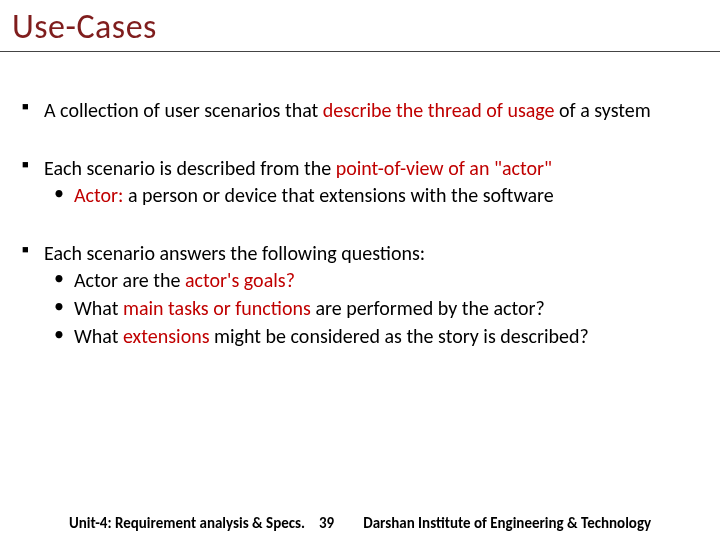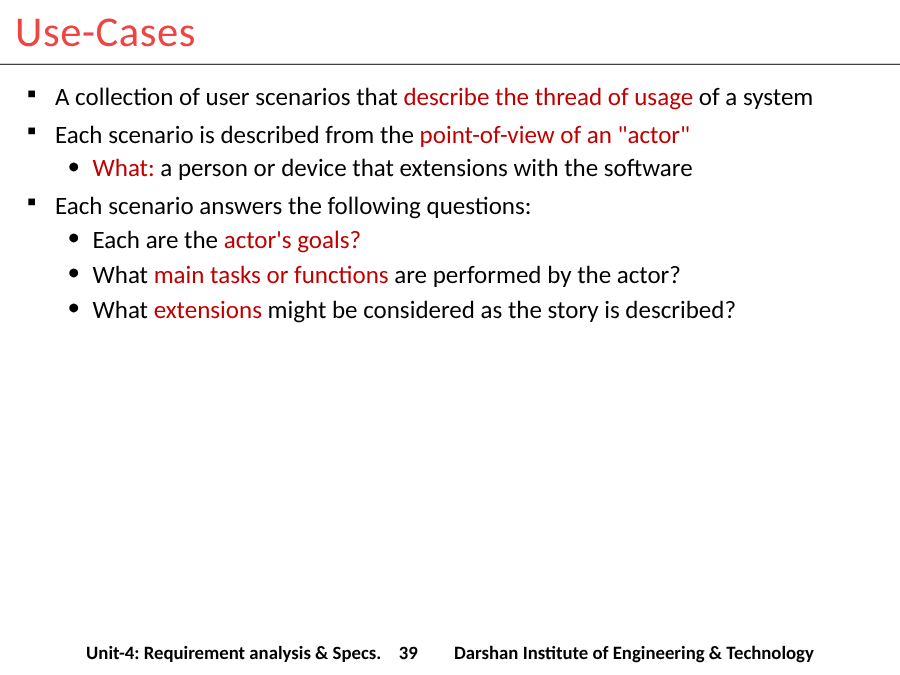--- a/index.html
+++ b/index.html
@@ -1,32 +1,32 @@
 <!DOCTYPE html>
 <html><head>
 <meta charset="utf-8">
 <style>
   * { margin: 0; padding: 0; box-sizing: border-box; }
   html, body { width: 720px; height: 540px; font-family: Calibri, Arial, sans-serif; background: #fff; color: #000; }
   .slide { width: 720px; height: 540px; position: relative; padding: 0; }
   .title {
     font-size: 34px;
     padding: 6px 12px 4px 12px;
-    color: #ef4444;
+    color: #7f1d1d;
     border-bottom: 1px solid #444;
     font-weight: 400;
     letter-spacing: 0.5px;
   }
   .content {
     padding: 14px 28px 0 20px;
     font-size: 20px;
     line-height: 1.28;
   }
   ul.level1 { list-style: none; }
-  ul.level1 > li { margin-bottom: 4px; padding-left: 24px; position: relative; }
+  ul.level1 > li { margin-bottom: 4px; padding-left: 24px; position: relative; margin-top: 32px; }
   ul.level1 > li::before {
     content: "■";
     position: absolute;
     left: 2px;
     top: 2px;
     font-size: 11px;
     color: #000;
   }
   ul.level2 { list-style: none; margin-top: 2px; }
   ul.level2 > li { padding-left: 30px; position: relative; margin-bottom: 2px; }
@@ -59,24 +59,24 @@
 </head>
 <body>
 
 <div class="slide">
   <h1 class="title">Use-Cases</h1>
 
   <div class="content">
     <ul class="level1" id="bullet-root">
         <li><span>A collection of user scenarios that </span><span class="hl">describe the thread of usage </span><span>of a system</span></li>
         <li><span>Each scenario is described from the </span><span class="hl">point-of-view of an "actor"</span><ul class="level2">
-            <li><span class="hl">What: </span><span>a person or device </span><span>that extensions with the software</span></li>
+            <li><span class="hl">Actor: </span><span>a person or device </span><span>that extensions with the software</span></li>
           </ul></li>
         <li><span>Each scenario answers the following questions:</span><ul class="level2">
-            <li><span>Each are the </span><span class="hl">actor's goals?</span></li>
+            <li><span>Actor are the </span><span class="hl">actor's goals?</span></li>
             <li><span>What </span><span class="hl">main tasks or functions </span><span>are performed by the actor?</span></li>
             <li><span>What </span><span class="hl">extensions </span><span>might be considered as the story is described?</span></li>
           </ul></li>
       </ul>
   </div>
 
   <div class="footer">
     <span class="left">Unit-4: Requirement analysis &amp; Specs.</span>
     <span class="mid">39</span>
     <span class="right">Darshan Institute of Engineering &amp; Technology</span>

